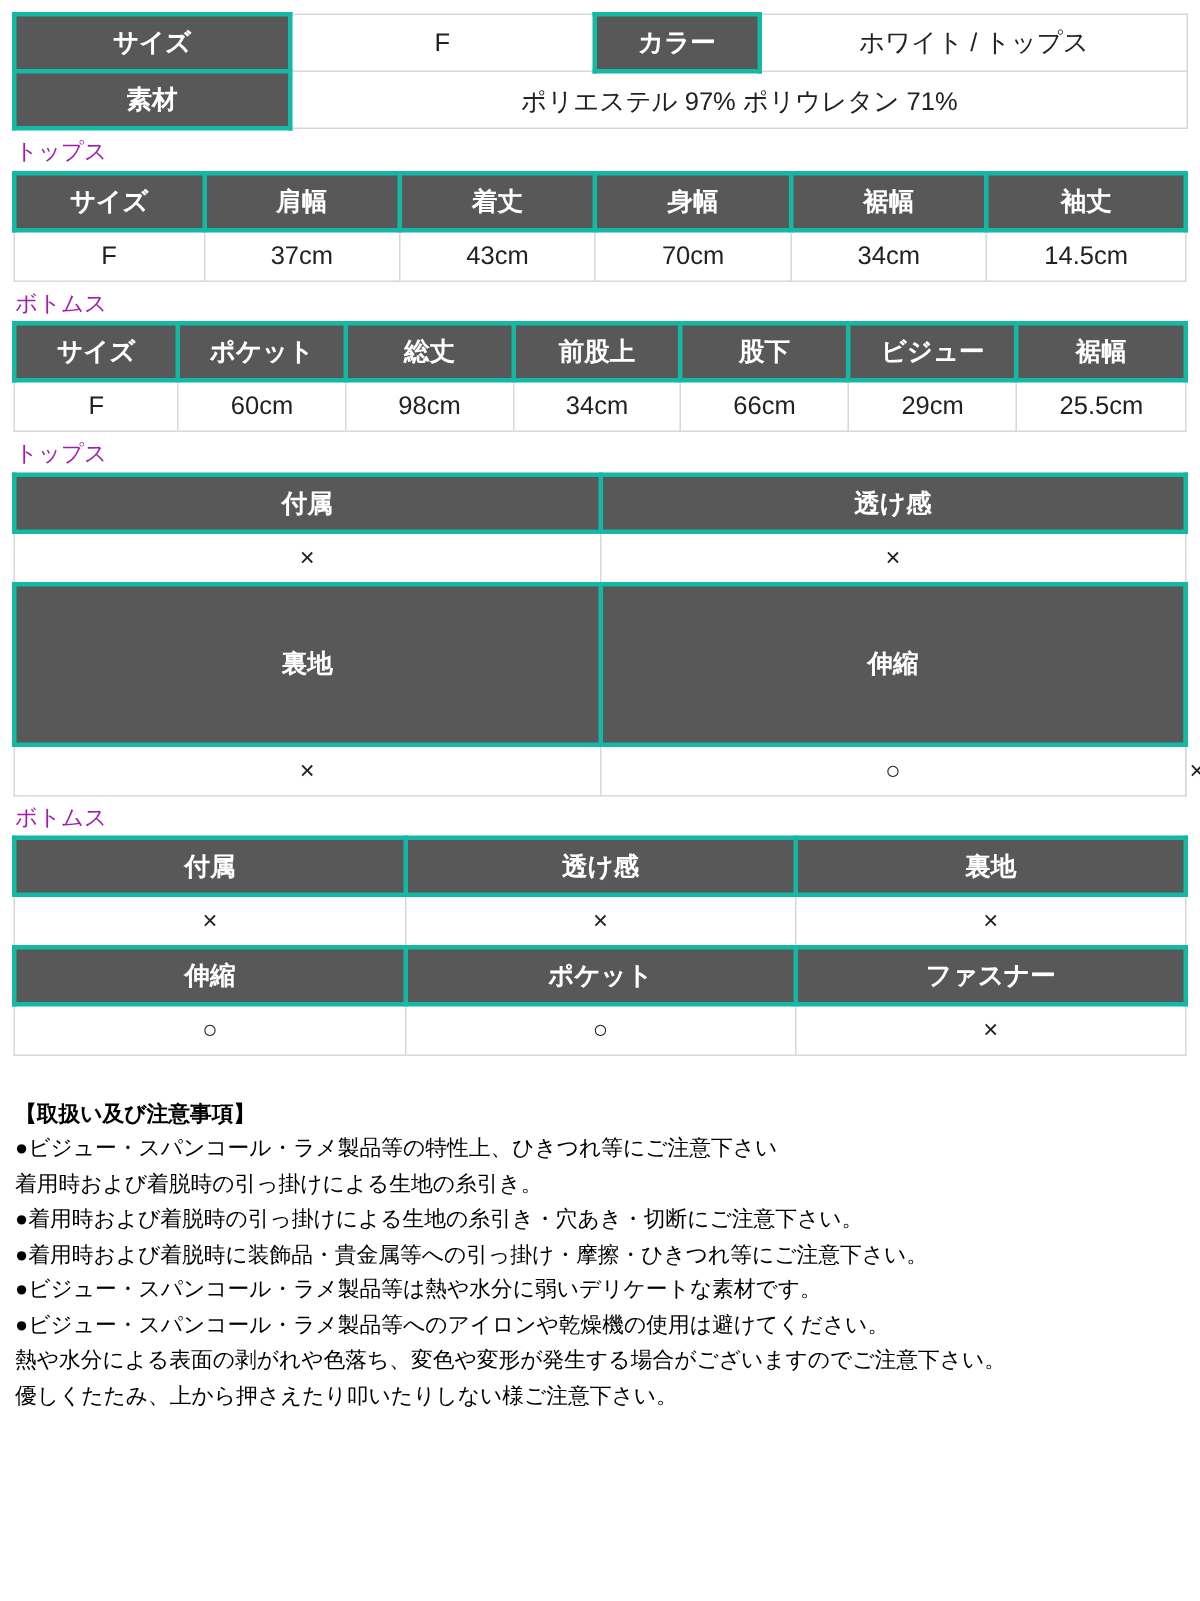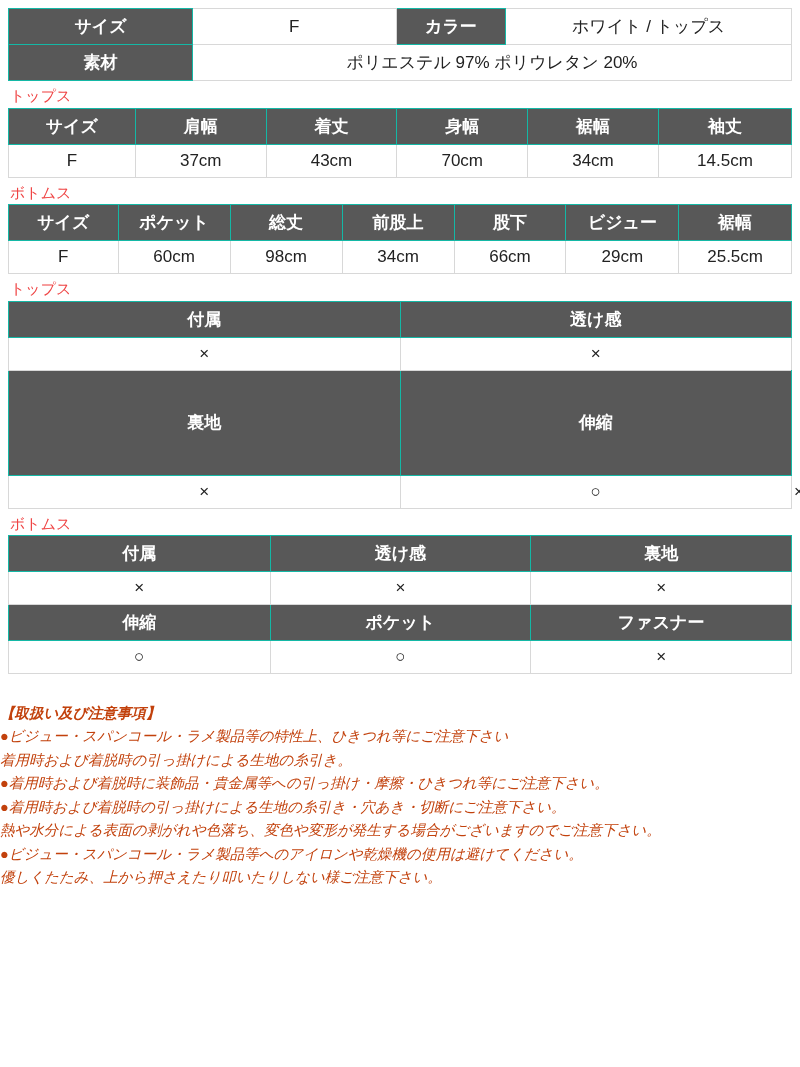--- a/index.html
+++ b/index.html
@@ -20,56 +20,55 @@
     position: relative;
     box-sizing: border-box;
   }
   table {
     border-collapse: collapse;
     width: 784px;
     margin: 0 8px;
     table-layout: fixed;
   }
   table td {
-    border: 1px solid #14b8a6;
+    border: 3px solid #14b8a6;
     text-align: center;
     vertical-align: middle;
     font-size: 17px;
     padding: 6px 2px;
     height: 30px;
     box-sizing: border-box;
   }
   .hdr {
     background: #585858;
     color: #ffffff;
     font-weight: bold;
   }
   .cell {
     background: #ffffff;
     color: #222222;
     border: 1px solid #d8d8d8;
   }
   .section-label {
     font-size: 15px;
-    color: #ef4444;
+    color: #a21caf;
     margin: 7px 0 3px 10px;
     line-height: 1.1;
   }
   .top-gap { height: 8px; }
   .mark {
     font-size: 17px;
     letter-spacing: 0;
   }
   .notes {
-    margin: 0 0;
+    margin: 0 10px;
     padding-top: 28px;
     font-size: 14.5px;
     line-height: 1.62;
-    color: #c2410c;
-    font-style: italic;
+    color: #000000;
   }
   .notes div { white-space: nowrap; }
   .notes .title { font-weight: bold; }
 </style>
 </head>
 <body>
 
 <div class="page">
 
   <div class="top-gap"></div>
@@ -77,21 +76,21 @@
   <table>
     <tbody>
         <tr>
       <td class="hdr" style="width:23.5%">サイズ</td>
       <td class="cell" style="width:26%">F</td>
       <td class="hdr" style="width:14%">カラー</td>
       <td class="cell" style="width:36.5%">ホワイト / トップス</td>
     </tr>
     <tr>
       <td class="hdr">素材</td>
-      <td class="cell" colspan="3">ポリエステル 97%  ポリウレタン 20%</td>
+      <td class="cell" colspan="3">ポリエステル 97%  ポリウレタン 71%</td>
     </tr>
   </tbody>
     </table>
 
   <div class="section-label">トップス</div>
   <table>
     <tbody>
         <tr>
       <td class="hdr" style="width:16.2%">サイズ</td>
       <td class="hdr" style="width:16.7%">肩幅</td>
@@ -182,20 +181,21 @@
       <td class="cell mark">○</td>
       <td class="cell mark">×</td>
     </tr>
   </tbody>
     </table>
 
   <div class="notes">
     <div class="title">【取扱い及び注意事項】</div>
     <div>●ビジュー・スパンコール・ラメ製品等の特性上、ひきつれ等にご注意下さい</div>
     <div>着用時および着脱時の引っ掛けによる生地の糸引き。</div>
+    <div>●着用時および着脱時の引っ掛けによる生地の糸引き・穴あき・切断にご注意下さい。</div>
     <div>●着用時および着脱時に装飾品・貴金属等への引っ掛け・摩擦・ひきつれ等にご注意下さい。</div>
-    <div>●着用時および着脱時の引っ掛けによる生地の糸引き・穴あき・切断にご注意下さい。</div>
+    <div>●ビジュー・スパンコール・ラメ製品等は熱や水分に弱いデリケートな素材です。</div>
+    <div>●ビジュー・スパンコール・ラメ製品等へのアイロンや乾燥機の使用は避けてください。</div>
     <div>熱や水分による表面の剥がれや色落ち、変色や変形が発生する場合がございますのでご注意下さい。</div>
-    <div>●ビジュー・スパンコール・ラメ製品等へのアイロンや乾燥機の使用は避けてください。</div>
     <div>優しくたたみ、上から押さえたり叩いたりしない様ご注意下さい。</div>
   </div>
 
 </div>
 
 </body></html>

